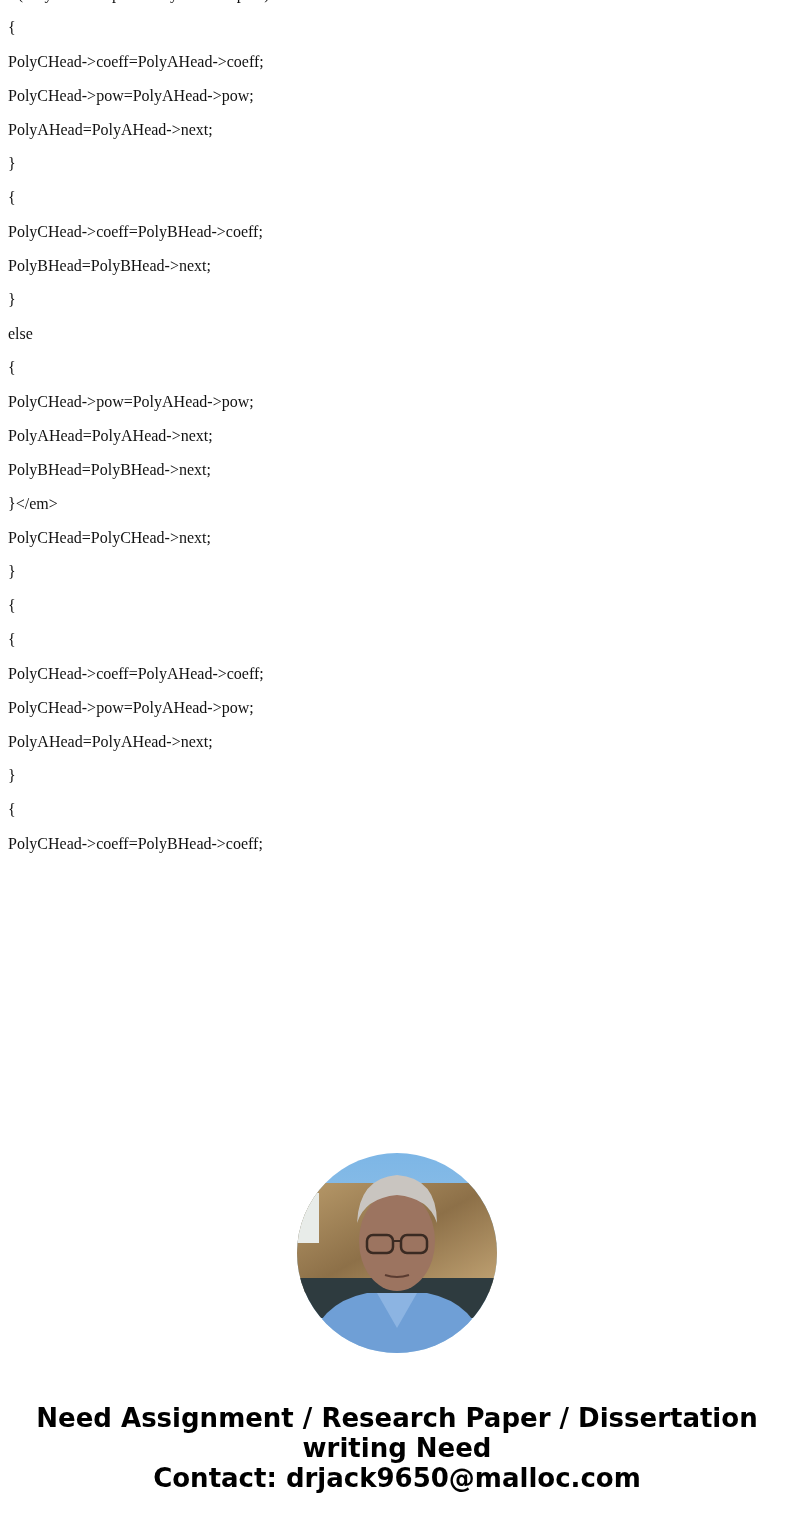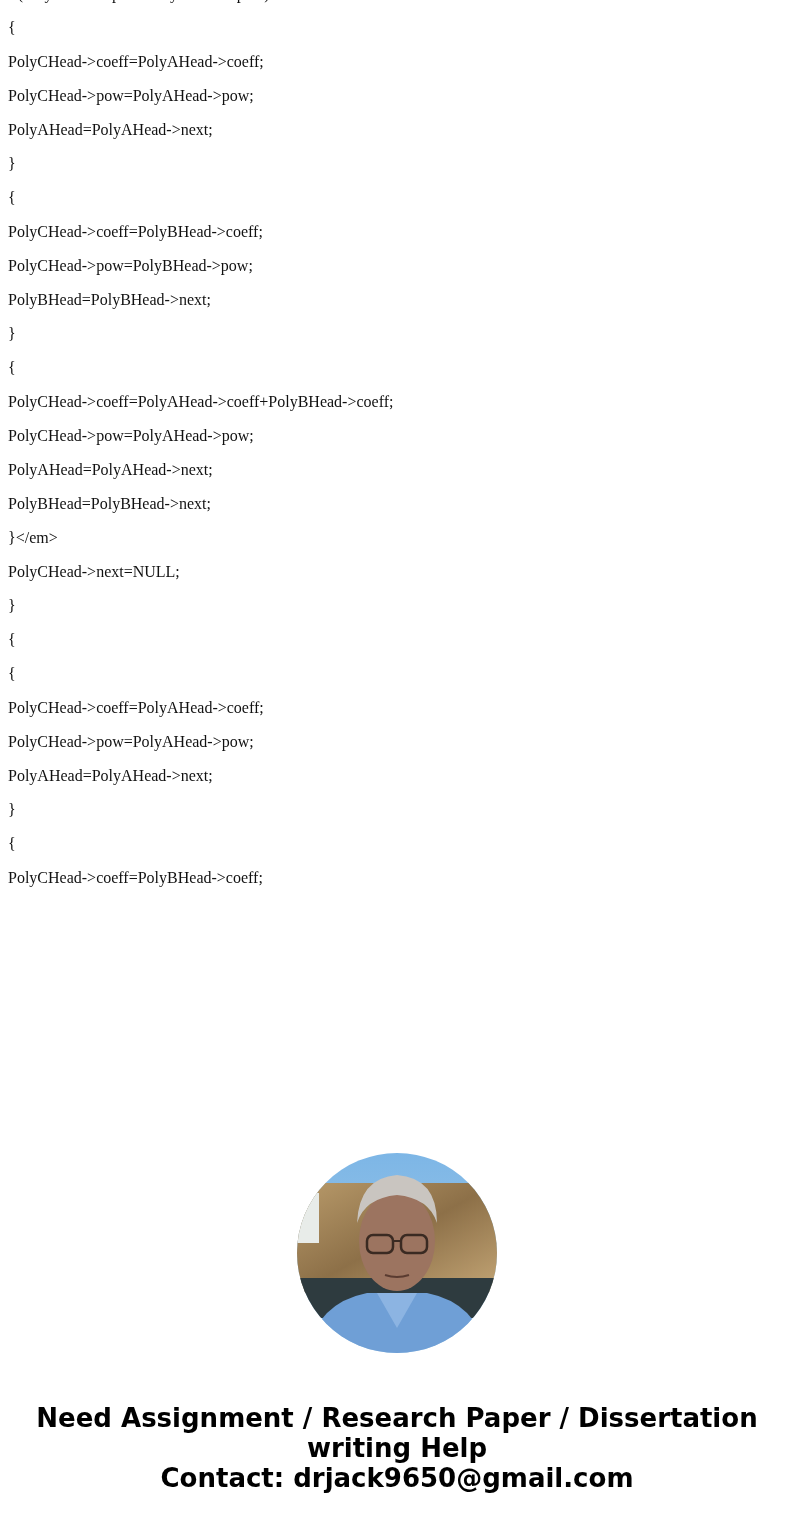--- a/index.html
+++ b/index.html
@@ -17,30 +17,29 @@
 <div class="code-area">
   <div class="code-inner" id="code-inner">
       <div class="line">if(PolyAHead-&gt;pow&gt;PolyBHead-&gt;pow)</div>
       <div class="line">{</div>
       <div class="line">PolyCHead-&gt;coeff=PolyAHead-&gt;coeff;</div>
       <div class="line">PolyCHead-&gt;pow=PolyAHead-&gt;pow;</div>
       <div class="line">PolyAHead=PolyAHead-&gt;next;</div>
       <div class="line">}</div>
       <div class="line">{</div>
       <div class="line">PolyCHead-&gt;coeff=PolyBHead-&gt;coeff;</div>
-      <div class="line">PolyCHead-&gt;pow=PolyBHead-&gt;pow;</div>
       <div class="line">PolyBHead=PolyBHead-&gt;next;</div>
       <div class="line">}</div>
+      <div class="line">else</div>
       <div class="line">{</div>
-      <div class="line">PolyCHead-&gt;coeff=PolyAHead-&gt;coeff+PolyBHead-&gt;coeff;</div>
       <div class="line">PolyCHead-&gt;pow=PolyAHead-&gt;pow;</div>
       <div class="line">PolyAHead=PolyAHead-&gt;next;</div>
       <div class="line">PolyBHead=PolyBHead-&gt;next;</div>
       <div class="line">}&lt;/em&gt;</div>
-      <div class="line">PolyCHead-&gt;next=NULL;</div>
+      <div class="line">PolyCHead=PolyCHead-&gt;next;</div>
       <div class="line">}</div>
       <div class="line">{</div>
       <div class="line">{</div>
       <div class="line">PolyCHead-&gt;coeff=PolyAHead-&gt;coeff;</div>
       <div class="line">PolyCHead-&gt;pow=PolyAHead-&gt;pow;</div>
       <div class="line">PolyAHead=PolyAHead-&gt;next;</div>
       <div class="line">}</div>
       <div class="line">{</div>
       <div class="line">PolyCHead-&gt;coeff=PolyBHead-&gt;coeff;</div>
     </div>
@@ -69,15 +68,15 @@
     <path d="M60 70 Q62 25 100 22 Q140 25 140 70 Q132 45 100 42 Q68 45 60 70 Z" fill="#c9c5c0"></path>
     <rect x="70" y="82" width="26" height="18" rx="6" fill="none" stroke="#3a2a22" stroke-width="2.5"></rect>
     <rect x="104" y="82" width="26" height="18" rx="6" fill="none" stroke="#3a2a22" stroke-width="2.5"></rect>
     <line x1="96" y1="88" x2="104" y2="88" stroke="#3a2a22" stroke-width="2"></line>
     <path d="M88 122 Q100 126 112 122" stroke="#5a3b30" stroke-width="2" fill="none"></path>
   </svg>
 </div>
 
 <div class="cta">
   <div>Need Assignment / Research Paper / Dissertation</div>
-  <div>writing Help</div>
-  <div>Contact: drjack9650@gmail.com</div>
+  <div>writing Need</div>
+  <div>Contact: drjack9650@malloc.com</div>
 </div>
 
 </body></html>

